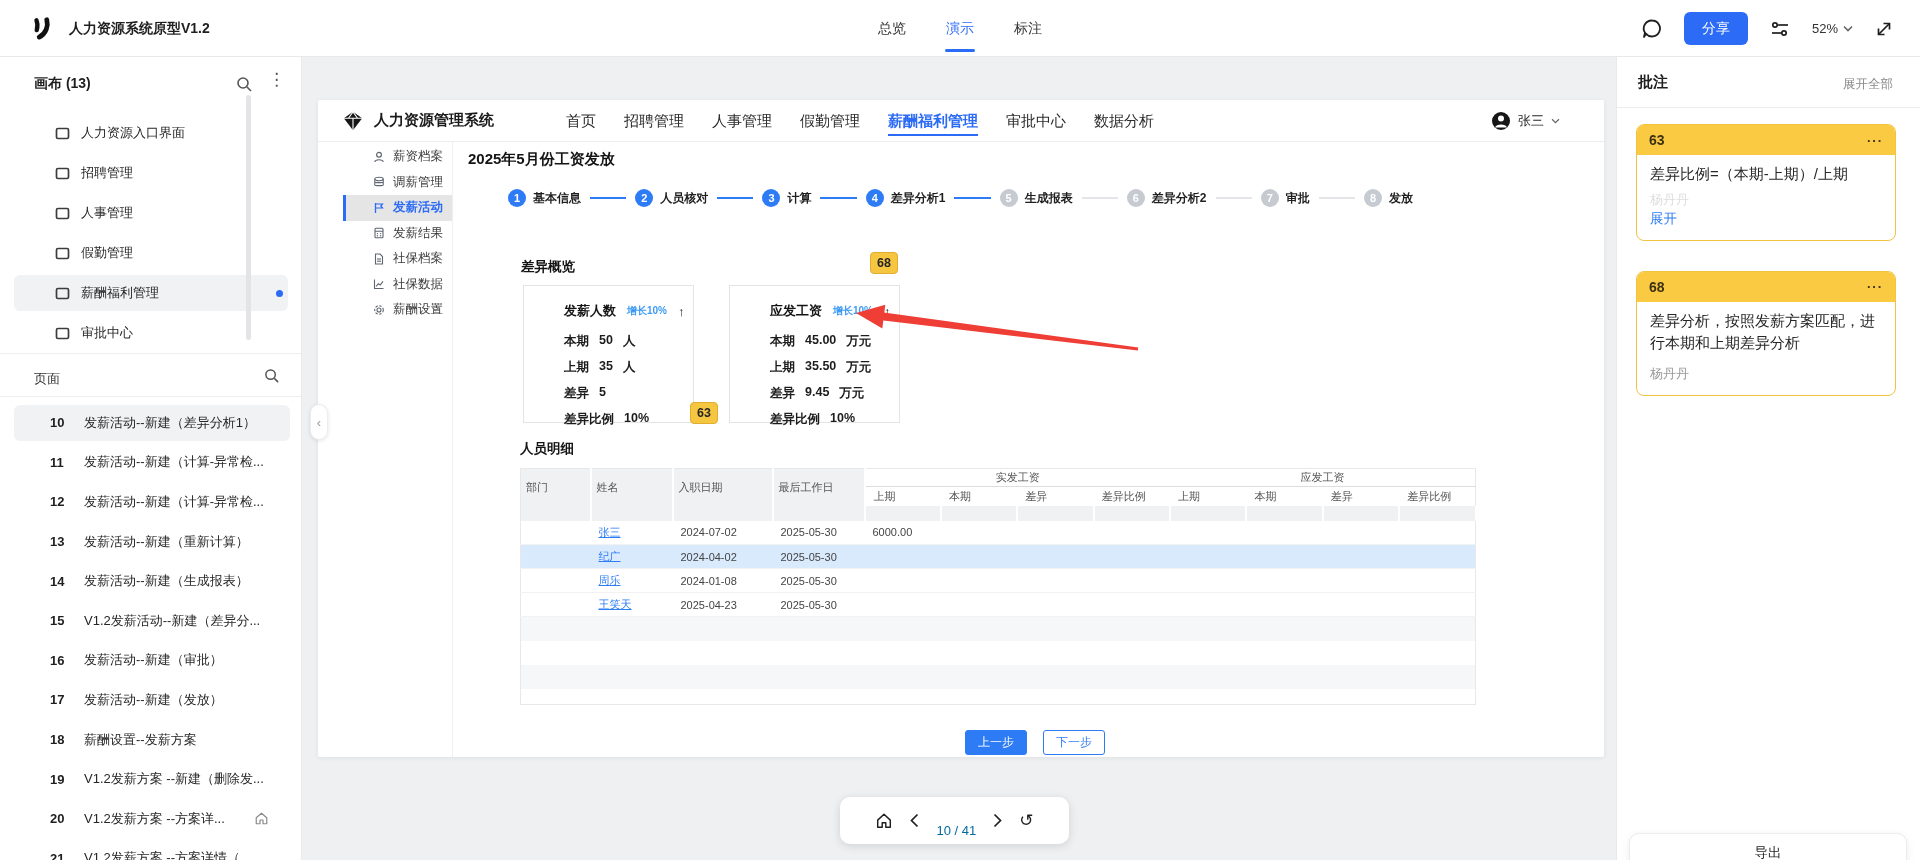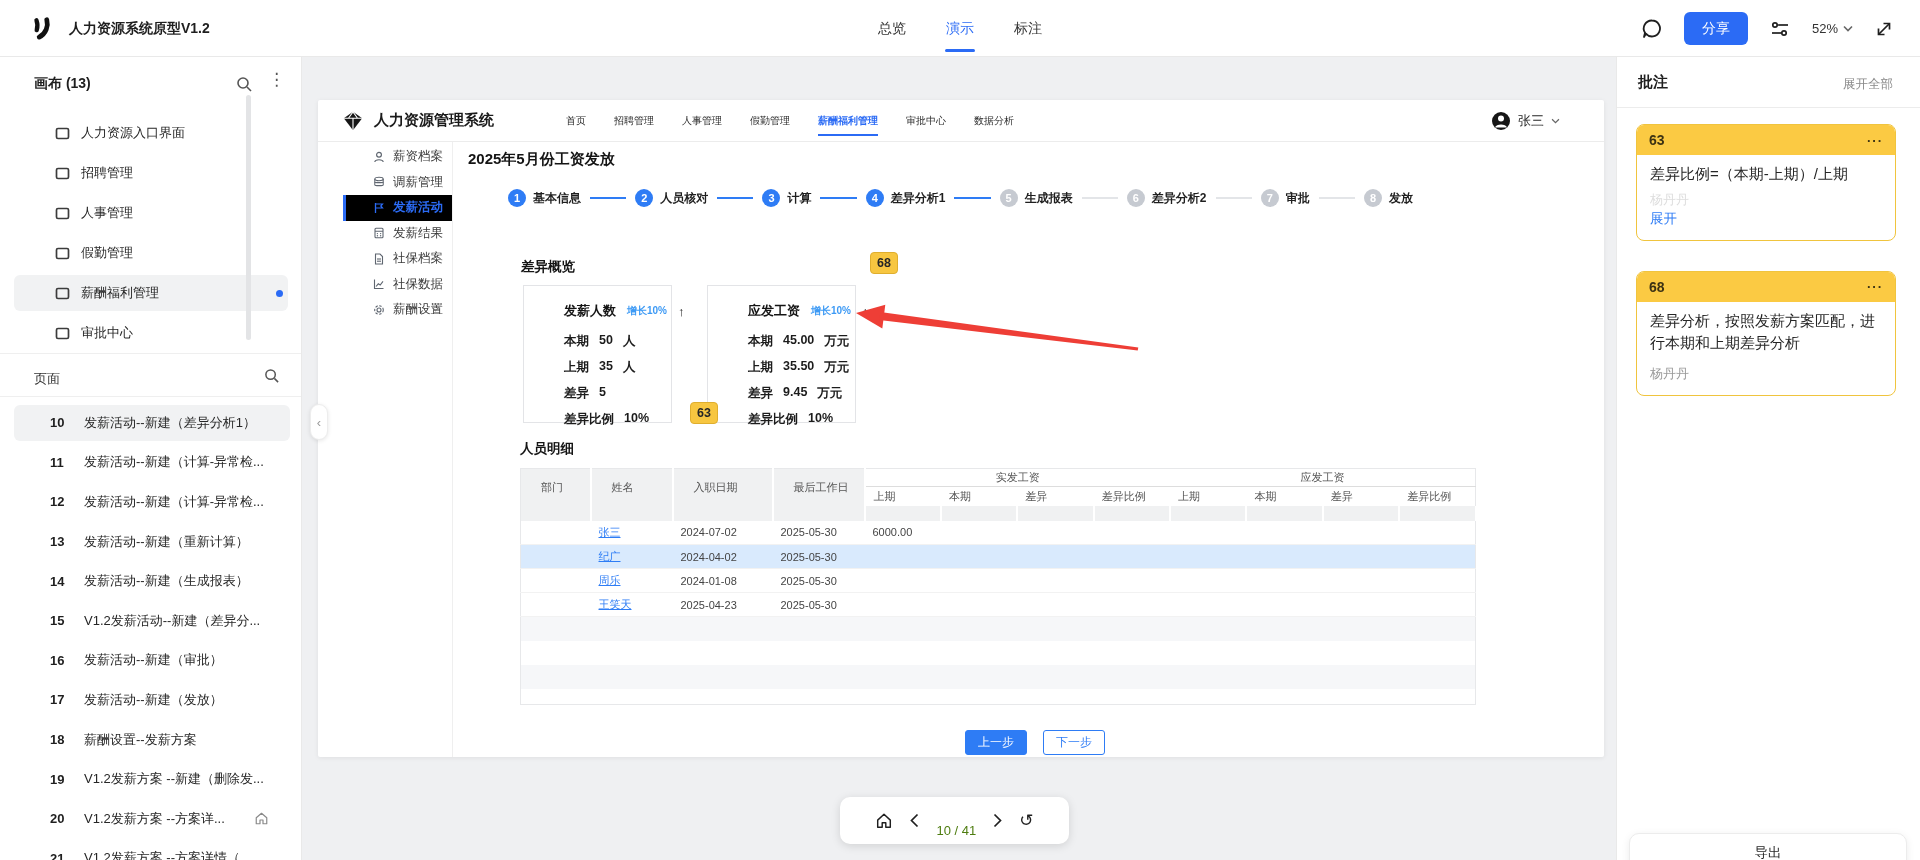--- a/index.html
+++ b/index.html
@@ -45,78 +45,78 @@
 
   
   .canvas { position:absolute; left:302px; top:57px; width:1314px; height:803px; background:#eff0f2; overflow:hidden; }
   .collapse-handle { position:absolute; left:8px; top:347px; width:18px; height:36px; background:#fff; border:1px solid #ededed; border-radius:9px; box-shadow:0 1px 4px rgba(0,0,0,.10); display:flex; align-items:center; justify-content:center; font-size:13px; color:#9a9a9a; z-index:6; }
   .sheet { position:absolute; left:16px; top:43px; width:1286px; height:657px; background:#fff; box-shadow:0 1px 5px rgba(0,0,0,.07); border-radius:2px; overflow:hidden; }
 
   
   .p-header { position:absolute; left:0; top:0; width:100%; height:42px; border-bottom:1px solid #ececec; display:flex; align-items:center; padding-left:24px; }
   .p-brand { display:flex; align-items:center; gap:10px; font-size:15px; font-weight:bold; color:#1a1a1a;justify-content:space-between; }
   .p-nav { display:flex; gap:28px; margin-left:72px; height:42px; align-items:center; }
-  .p-nav-item { font-size:10px; color:#2b2b2b; position:relative; height:42px; line-height:42px; }
+  .p-nav-item { font-size:15px; color:#2b2b2b; position:relative; height:42px; line-height:42px; }
   .p-nav-item.active { color:#2b6bf5; font-weight:bold; }
   .p-nav-item.active::after { content:""; position:absolute; left:0; right:0; bottom:6px; height:2px; background:#2b6bf5; }
   .p-user { margin-left:auto; margin-right:44px; display:flex; align-items:center; gap:7px; font-size:13px; color:#262626; }
 
   
   .p-menu { position:absolute; left:0; top:42px; bottom:0; width:135px; border-right:1px solid #efefef; padding-top:2px;padding-left:25px; }
   .p-mitem { position:relative; height:25.5px; display:flex; align-items:center; padding-left:30px; gap:8px; font-size:12.5px; color:#3a3a3a; }
-  .p-mitem.active { background:#000000; color:#2b6bf5; font-weight:bold; }
+  .p-mitem.active { background:#e5e5e5; color:#2b6bf5; font-weight:bold; }
   .p-mitem.active::before { content:""; position:absolute; left:0; top:0; bottom:0; width:3px; background:#2b6bf5; }
   .p-mitem .chev { position:absolute; right:12px; top:9px; }
 
   
   .p-content { position:absolute; left:135px; top:42px; right:0; bottom:0; }
   .pc-title { position:absolute; left:15px; top:8px; font-size:15px; font-weight:bold; color:#141414; }
   .stepper { position:absolute; left:55px; top:46px; width:905px; height:20px; display:flex; align-items:center; }
   .pstep { display:flex; align-items:center; }
   .pstep .c { width:18px; height:18px; border-radius:50%; color:#fff; font-size:11px; font-weight:bold; display:flex; align-items:center; justify-content:center; }
   .pstep.done .c { background:#2e7cf5; }
   .pstep.todo .c { background:#c6cad1; }
   .pstep .sl { margin-left:7px; font-size:12px; font-weight:600; color:#1f1f1f; white-space:nowrap; }
   .conn { flex:1; height:2px; background:#e3e5e8; margin:0 9px; }
   .conn.on { background:#2e7cf5; }
 
   .sec-title { position:absolute; font-size:13.5px; font-weight:bold; color:#141414; }
   .cards { position:absolute; left:70px; top:143px; display:flex; gap:35px; }
-  .stat-card { width:149px; height:138px; background:#fff; border:1px solid #e3e4e7; padding:16px 0 0 40px; }
+  .stat-card { width:171px; height:138px; background:#fff; border:1px solid #e3e4e7; padding:16px 0 0 40px; }
   .chead { display:flex; align-items:center; gap:11px; }
   .ct { font-size:13px; font-weight:bold; color:#141414; white-space:nowrap; }
   .trend { font-size:10px; font-weight:bold; color:#3d9af5; white-space:nowrap; }
   .up-arrow { font-size:13px; font-weight:bold; color:#1a1a1a; line-height:1; }
   .crow { display:flex; gap:10px; margin-top:9px; font-size:12.5px; font-weight:bold; color:#1c1c1c; white-space:nowrap; }
 
   
   .emp-table { position:absolute; left:67px; top:326px; width:955px; border-collapse:collapse; table-layout:fixed; font-size:11px; border:1px solid #e7e8ea; }
   .emp-table th { font-weight:normal; color:#555; }
-  .emp-table thead th.fix { background:#f0f1f2; border-right:2px solid #fff; height:37px; text-align:left; padding-left:20px; }
+  .emp-table thead th.fix { background:#f0f1f2; border-right:2px solid #fff; height:37px; text-align:left; padding-left:5px; }
   .emp-table thead th.grp { background:#fff; height:18px; border-bottom:1px solid #dddddd; text-align:center; }
   .emp-table thead th.sub { background:#fff; height:19px; text-align:left; padding-left:8px; }
   .emp-table tr.filter td { background:#f0f1f2; border-right:2px solid #fff; height:15px; }
   .emp-table tbody td { height:24px; padding-left:8px; color:#444; }
   .emp-table tbody tr.r-data { border-bottom:1px solid #f2f2f2; }
   .emp-table tbody tr.hl td { background:#d9eafd; }
   .emp-table tbody tr.stripe td { background:#f6f7f9; }
   .emp-table .name-link { color:#2e7df5; text-decoration:underline; }
 
   .pc-btns { position:absolute; left:512px; top:588px; display:flex; gap:16px; }
   .btn-prev { width:62px; height:25px; background:#2e7cf5; color:#fff; font-size:12px; border:1px solid #2e7cf5; border-radius:3px; display:flex; align-items:center; justify-content:center; }
   .btn-next { width:62px; height:25px; background:#fff; color:#2e7cf5; font-size:12px; border:1px solid #2e7cf5; border-radius:3px; display:flex; align-items:center; justify-content:center; }
 
   
   .marker { position:absolute; min-width:27px; height:22px; padding:0 6px; background:#f7c640; border:1px solid #dfae2e; border-radius:4px; color:#262626; font-size:12.5px; font-weight:bold; display:flex; align-items:center; justify-content:center; z-index:8; }
   .m68 { left:568px; top:195px; }
   .m63 { left:388px; top:345px; }
   .arrow-layer { position:absolute; left:0; top:0; width:1314px; height:803px; pointer-events:none; z-index:9; }
 
   .pager { position:absolute; left:538px; top:740px; width:229px; height:47px; background:#fff; border-radius:10px; box-shadow:0 2px 10px rgba(0,0,0,.13); display:flex; align-items:center; justify-content:center; gap:17px; z-index:10; }
-  .pager .pos { font-size:13px; color:#4d7c0f;margin-top:20px; }
+  .pager .pos { font-size:13px; color:#0369a1;margin-top:20px; }
   .pager .glyph { font-size:17px; color:#1f1f1f; line-height:1; }
 
   
   .rpanel { position:absolute; left:1616px; top:57px; width:304px; height:803px; background:#fff; border-left:1px solid #e9e9e9; overflow:hidden; z-index:20; }
   .rp-header { position:relative; height:51px; border-bottom:1px solid #ececec; }
   .rp-title { position:absolute; left:21px; top:16px; font-size:15px; font-weight:bold; color:#1f1f1f; }
   .rp-expand { position:absolute; right:27px; top:19px; font-size:12.5px; color:#8a8a8a; }
   .ann-card { margin:16px 24px 0 19px; border:1px solid #f0c43e; border-radius:8px; background:#fff; overflow:hidden; }
   .ann-head { height:30px; background:#fbca43; display:flex; align-items:center; justify-content:space-between; padding:0 12px; font-size:14px; font-weight:bold; color:#3c3213; }
   .ann-dots { font-size:13px; font-weight:bold; color:#3c3213; letter-spacing:1px; }

